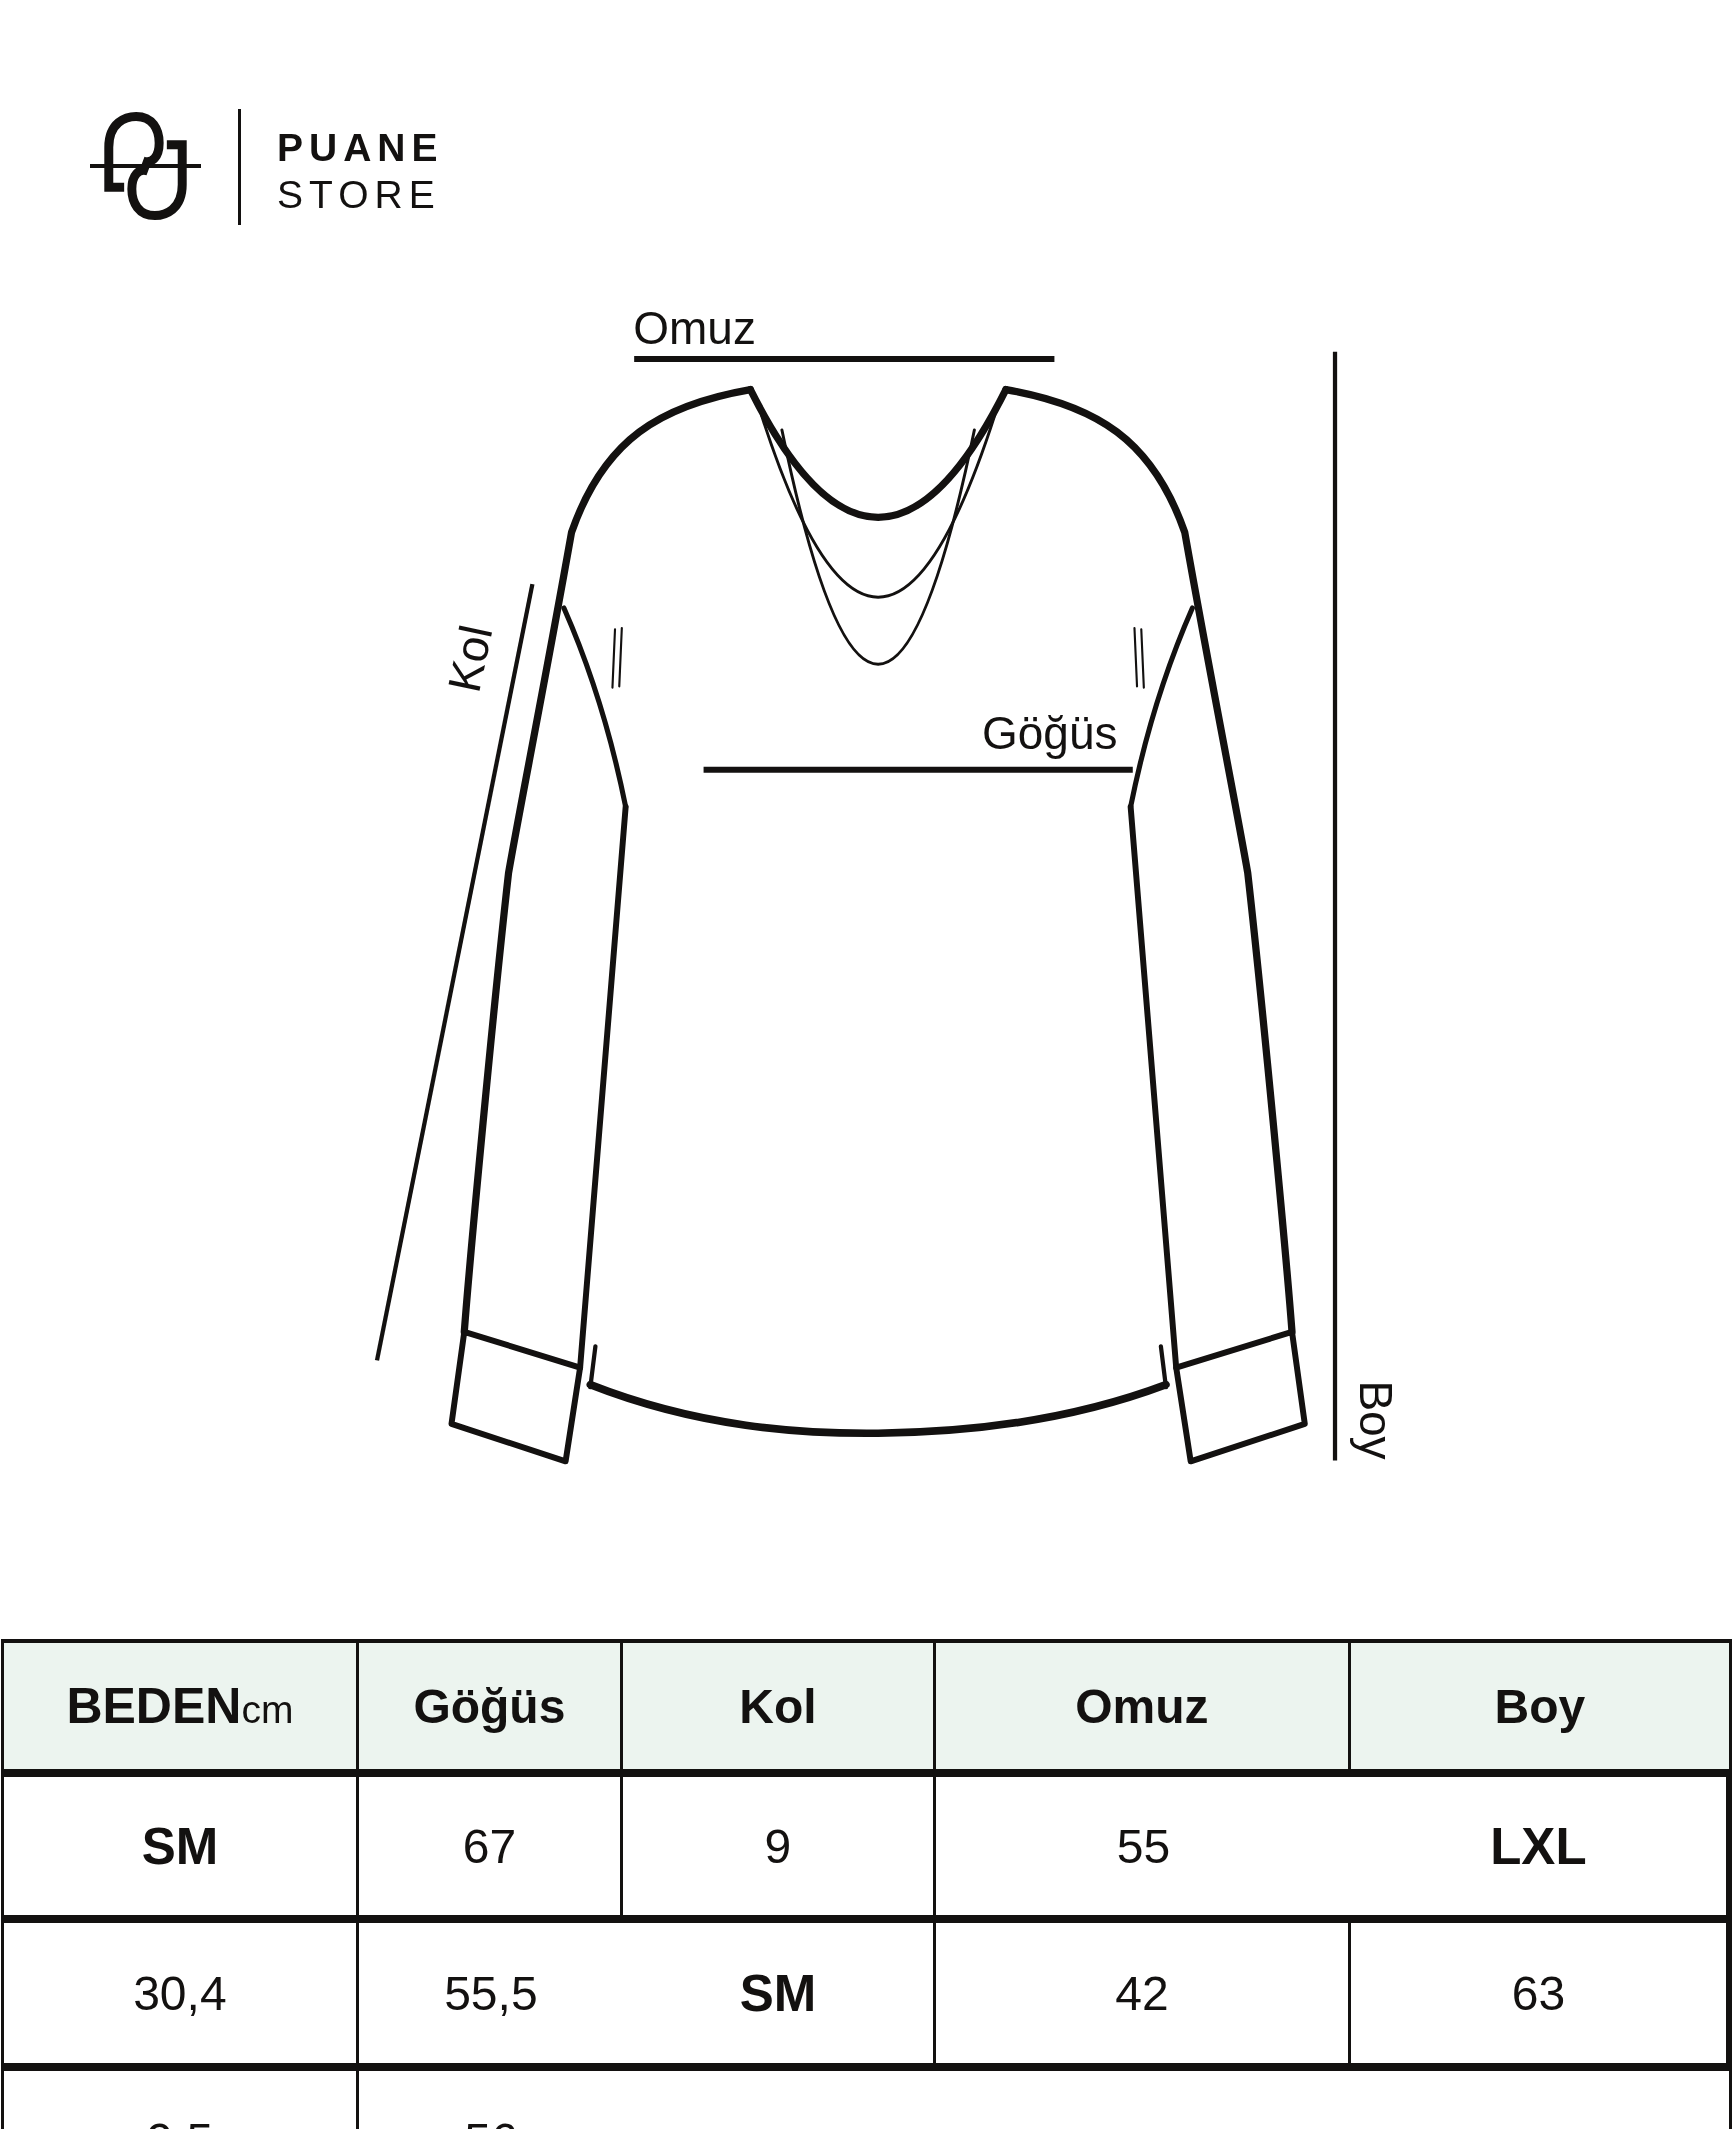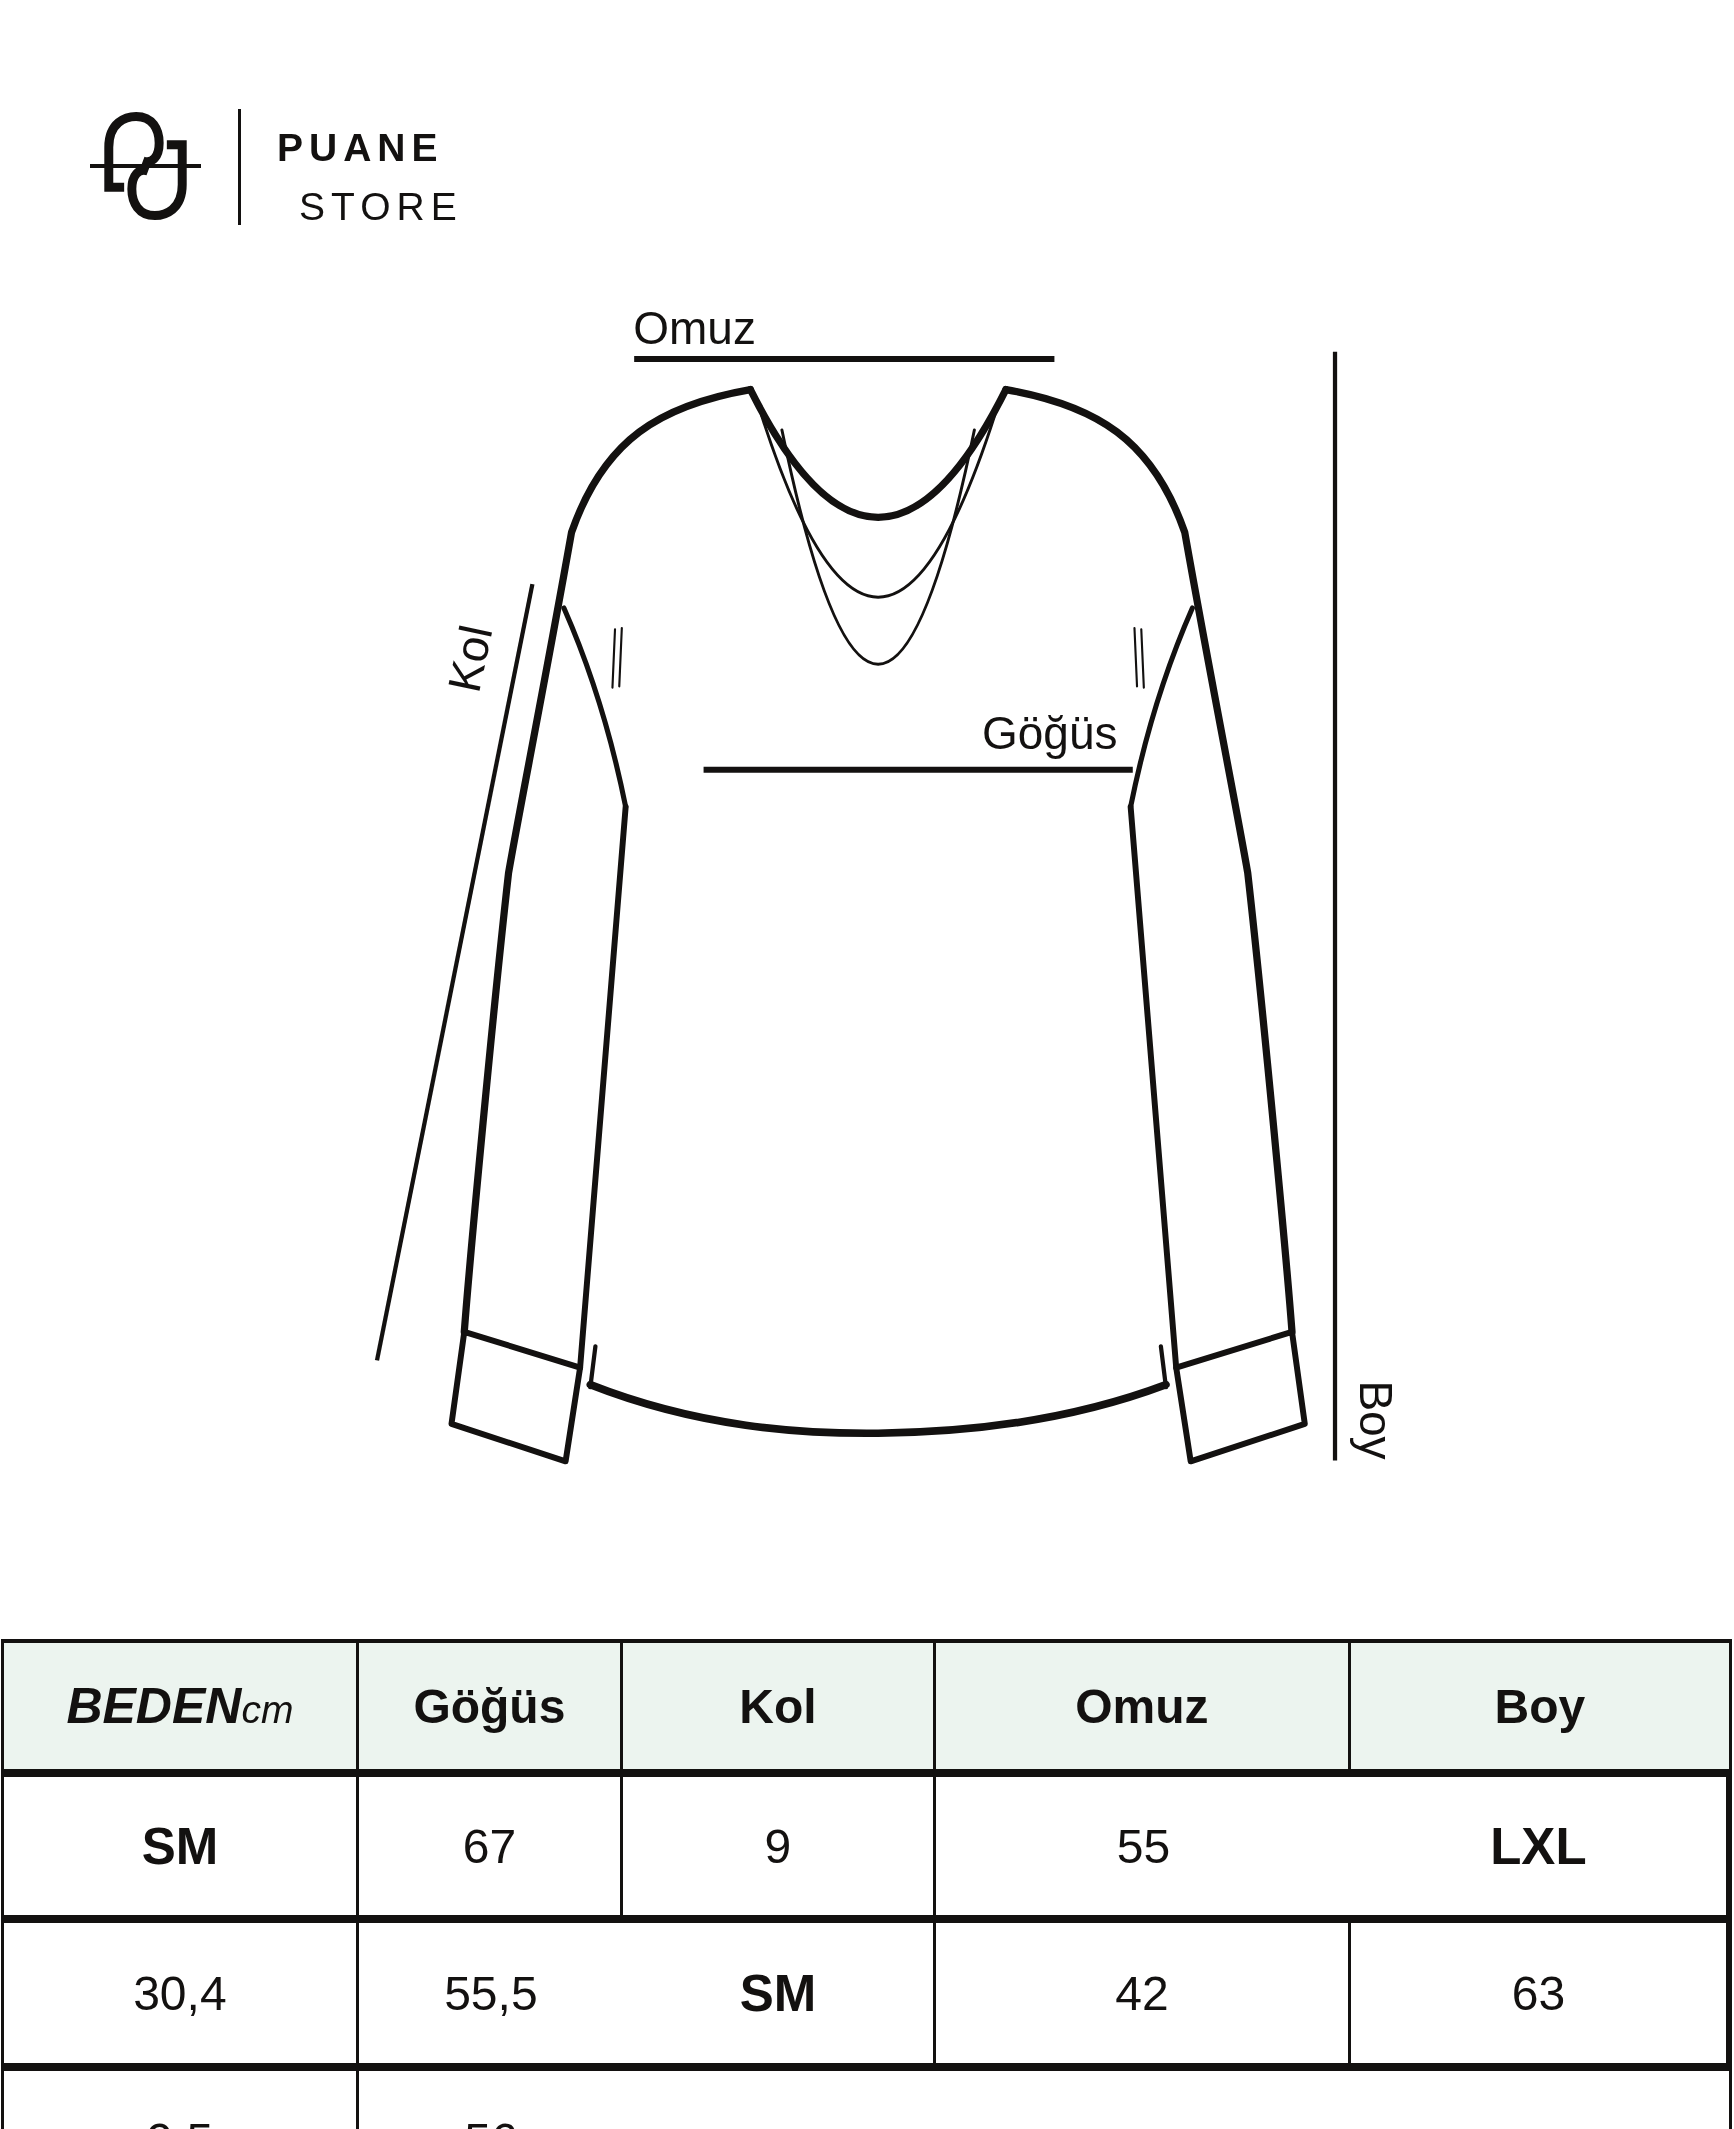--- a/index.html
+++ b/index.html
@@ -16,23 +16,23 @@
   .logo-divider {
     position: absolute; left: 238px; top: 109px;
     width: 3px; height: 116px; background: var(--ink);
   }
   .brand-line1 {
     position: absolute; left: 277px; top: 128px;
     font-size: 39px; letter-spacing: 6px; font-weight: 700;
     line-height: 1; white-space: nowrap;
   }
   .brand-line2 {
-    position: absolute; left: 277px; top: 187px;
+    position: absolute; left: 277px; top: 175px;
     font-size: 39px; letter-spacing: 6px; font-weight: 400;
-    line-height: 1; white-space: nowrap; margin-left: 22px;
+    line-height: 1; white-space: nowrap;
   }
   .monogram { position: absolute; left: 90px; top: 107px; }
   
   .diagram-svg { position: absolute; left: 0; top: 0; }
   .diagram-svg text {
     font-family: "Liberation Sans", sans-serif;
     font-size: 108px; fill: var(--ink);
   }
   
   .size-table {
@@ -48,21 +48,21 @@
   }
   .st-cell {
     border-right: 3.4px solid var(--ink);
     border-bottom: 8.5px solid var(--ink);
     display: flex; align-items: center; justify-content: center;
     font-size: 48px;
   }
   .st-cell.last-col { border-right: none; }
   .st-cell.head { background: var(--header-bg, #ecf4ef); font-weight: 700; }
   .st-cell.size { font-weight: 700; font-size: 51px; }
-  .beden-wrap { white-space: nowrap; font-style: italic; }
+  .beden-wrap { white-space: nowrap; }
   .beden-wrap .beden { font-weight: 700; font-size: 50px; }
   .beden-wrap .unit { font-weight: 400; font-size: 39px; }
 </style>
 </head>
 <body>
 
 <div class="page">
 
   <svg class="monogram" width="111" height="118" viewBox="0 0 260 276" fill="none" stroke="#131110" stroke-linecap="butt" stroke-linejoin="miter">
     <path stroke-width="21" d="M80,188 L44,188 L44,94 C44,36 84,22 108,22 C146,22 162,52 162,84 C162,116 146,134 124,126"></path>

